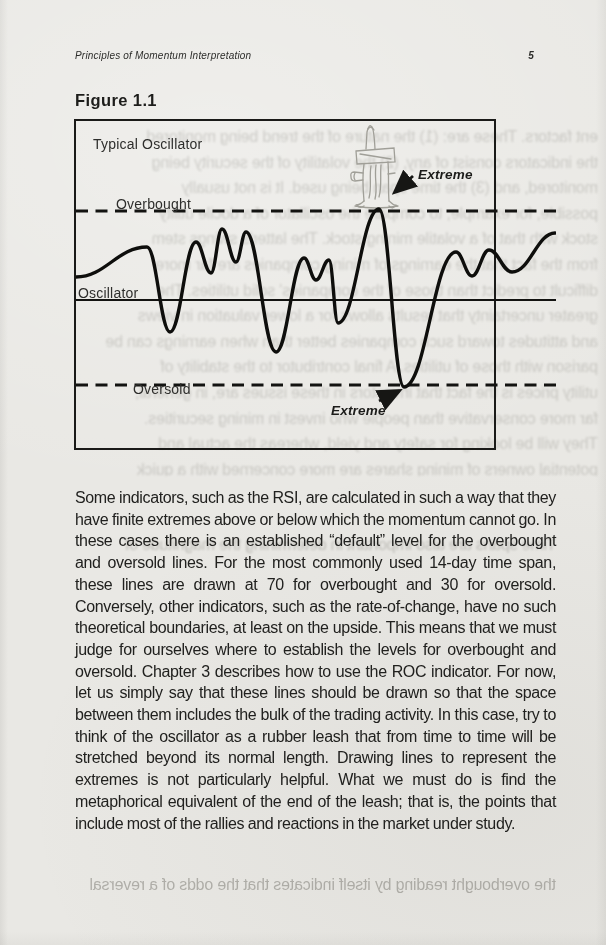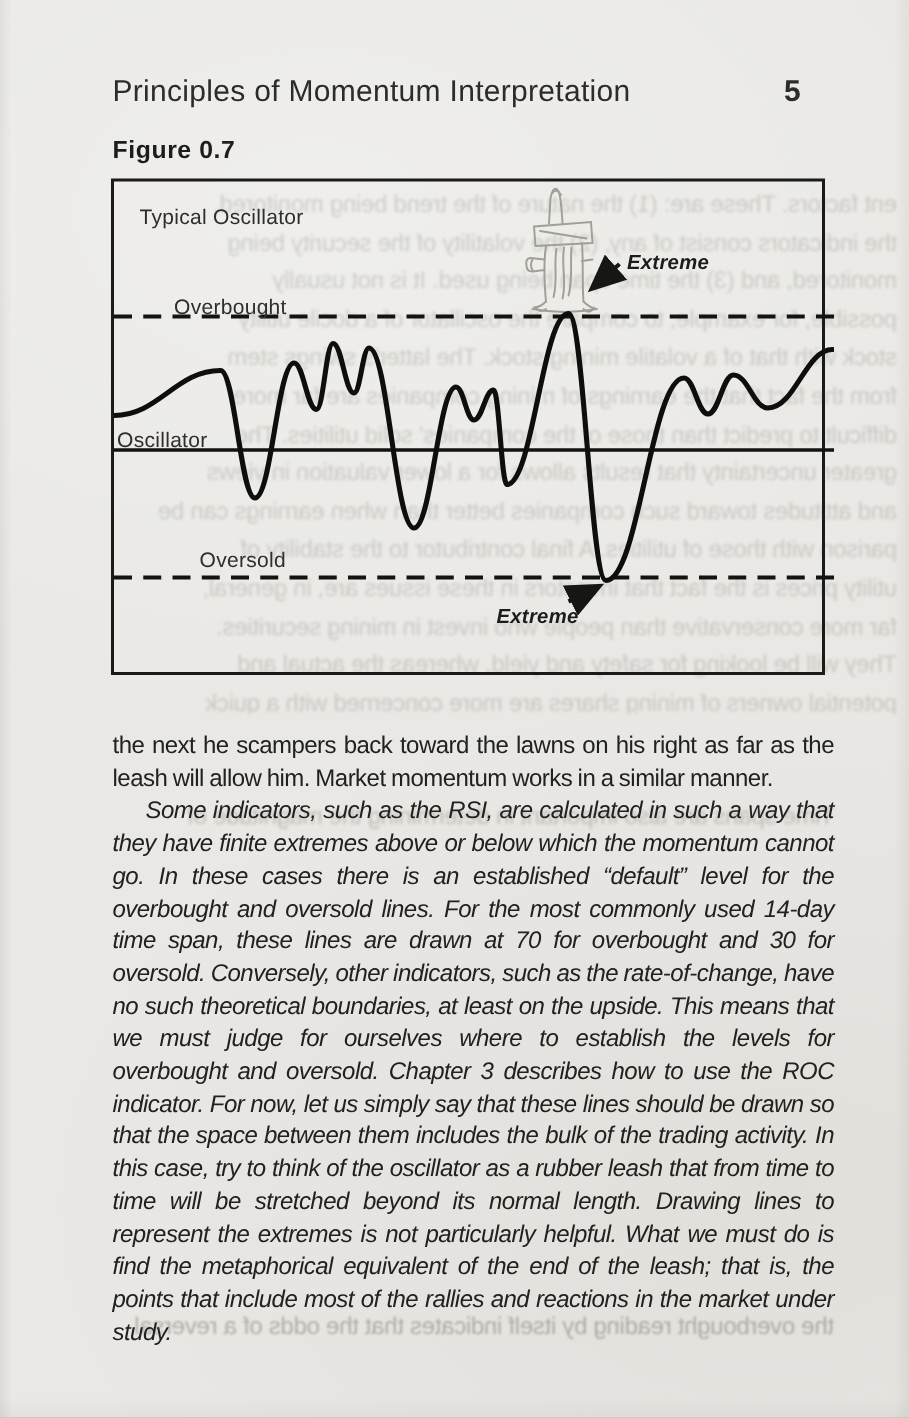--- a/index.html
+++ b/index.html
@@ -14,21 +14,21 @@
       radial-gradient(700px 500px at 85% 85%, rgba(110,106,96,0.07), rgba(110,106,96,0) 70%),
       linear-gradient(90deg, rgba(95,93,88,0.10), rgba(95,93,88,0) 8px),
       linear-gradient(270deg, rgba(95,93,88,0.08), rgba(95,93,88,0) 10px),
       linear-gradient(0deg, rgba(95,93,88,0.05), rgba(95,93,88,0) 14px),
       #e9e8e4;
     color:#222220;
   }
   
   .running-head{
     position:absolute;left:75px;top:50px;width:481px;
-    font-size:20px;letter-spacing:.2px;color:#2c2c2a;
+    font-size:10px;letter-spacing:.2px;color:#2c2c2a;font-style:italic;
   }
   .running-head .pagenum{
     position:absolute;right:22px;top:0;font-weight:bold;
   }
   .fig-caption{
     position:absolute;left:75px;top:91px;
     font-size:16.5px;font-weight:bold;letter-spacing:.4px;color:#1d1d1b;
   }
   
   .ghost{
@@ -39,32 +39,32 @@
     white-space:nowrap;overflow:hidden;
     font-size:16px;letter-spacing:-.2px;
     pointer-events:none;
   }
   .ghost-fig{left:86px;top:124px;width:512px;height:352px;opacity:.22;line-height:25.6px;}
   .ghost-fig div{white-space:nowrap;overflow:hidden;}
   .ghost-mid{left:75px;top:536px;width:481px;opacity:.28;}
   .ghost-bottom{left:75px;top:876px;width:481px;opacity:.38;filter:blur(.7px);}
   
   .figure-box{
-    position:absolute;left:74px;top:119px;width:476px;height:331px;
+    position:absolute;left:74px;top:119px;width:422px;height:331px;
     border:2.5px solid #1a1a18;box-sizing:border-box;padding-left:20px;
   }
   .figure-box svg{position:absolute;left:0;top:0;}
   .fig-label{
     position:absolute;font-size:14px;color:#2e2e2c;letter-spacing:.2px;
     white-space:nowrap;
   }
   .lbl-typical{left:17px;top:15px;}
   .lbl-overbought{left:40px;top:75px;}
   .lbl-equilibrium{left:2px;top:164px;}
-  .lbl-oversold{left:57px;top:244px;}
+  .lbl-oversold{left:57px;top:260px;}
   .extreme{
     position:absolute;font-size:13.5px;font-style:italic;font-weight:bold;
     color:#1c1c1a;letter-spacing:.2px;white-space:nowrap;
   }
   .extreme-top{left:342px;top:46px;}
   .extreme-bottom{left:255px;top:282px;}
   
   .bodytext{
     position:absolute;left:75px;top:487px;width:481px;
     font-size:16px;line-height:21.7px;letter-spacing:-.35px;word-spacing:-.5px;
@@ -95,21 +95,21 @@
       <div>potential owners of mining shares are more concerned with a quick</div>
     </div>
   <div class="ghost ghost-mid">Time spans are also important in determining the magnitude of</div>
   <div class="ghost ghost-bottom">the overbought reading by itself indicates that the odds of a reversal</div>
 
   <div class="running-head">
     <span>Principles of Momentum Interpretation</span>
     <span class="pagenum">5</span>
   </div>
 
-  <div class="fig-caption">Figure 0.7</div>
+  <div class="fig-caption">Figure 1.1</div>
 
   <div class="figure-box">
     <svg id="chart-svg" width="480" height="326" viewBox="0 0 480 326">
       <defs>
         <marker id="arrowhead" markerWidth="9" markerHeight="8" refX="7.5" refY="4" orient="auto">
           <path d="M0,0 L9,4 L0,8 Z" fill="#161614"></path>
         </marker>
       </defs>
 
       <line id="ref-0" x1="0" x2="480" stroke="#131311" stroke-width="2.8" y1="90" y2="90" stroke-dasharray="12 7.5"></line>
@@ -144,17 +144,16 @@
 
     <span class="fig-label lbl-typical">Typical Oscillator</span>
     <span class="fig-label lbl-overbought">Overbought</span>
     <span class="fig-label lbl-equilibrium">Oscillator</span>
     <span class="fig-label lbl-oversold">Oversold</span>
     <span class="extreme extreme-top">Extreme</span>
     <span class="extreme extreme-bottom">Extreme</span>
   </div>
 
   <div class="bodytext">
-    <p>the next he scampers back toward the lawns on his right as far as the leash will allow him.  Market momentum works in a similar manner.</p>
     <p>Some indicators, such as the RSI, are calculated in such a way that they have finite extremes above or below which the momentum cannot go.  In these cases there is an established “default” level for the overbought and oversold lines.  For the most commonly used 14-day time span, these lines are drawn at 70 for overbought and 30 for oversold.  Conversely, other indicators, such as the rate-of-change, have no such theoretical boundaries, at least on the upside.  This means that we must judge for ourselves where to establish the levels for overbought and oversold.  Chapter 3 describes how to use the ROC indicator.  For now, let us simply say that these lines should be drawn so that the space between them includes the bulk of the trading activity.  In this case, try to think of the oscillator as a rubber leash that from time to time will be stretched beyond its normal length.  Drawing lines to represent the extremes is not particularly helpful.  What we must do is find the metaphorical equivalent of the end of the leash; that is, the points that include most of the rallies and reactions in the market under study.</p>
   </div>
 
 </div>
 
 </body></html>

